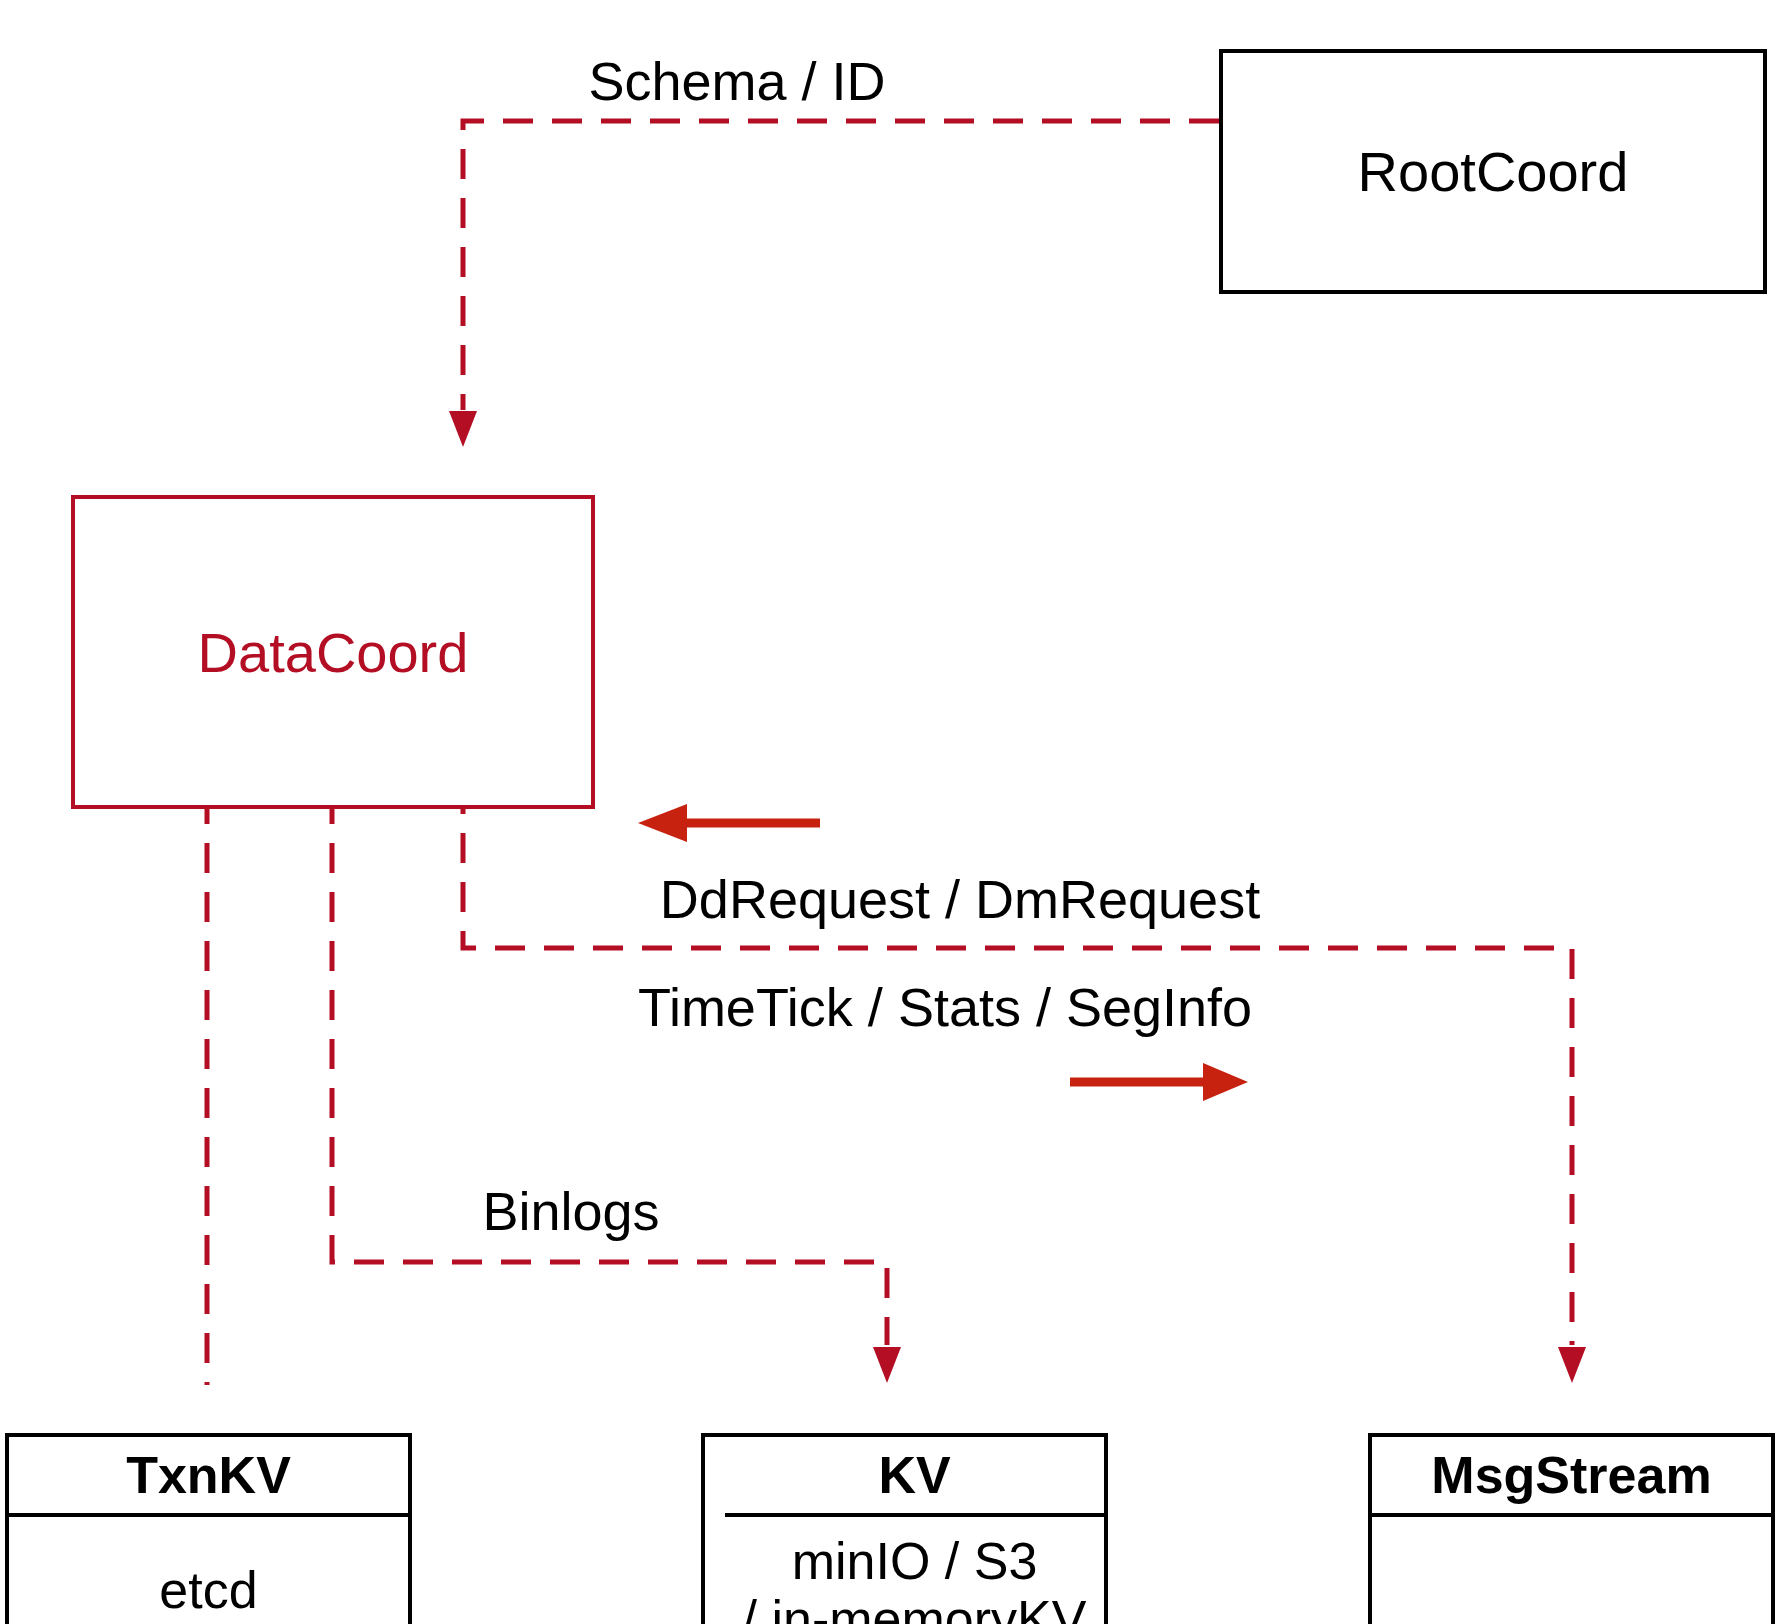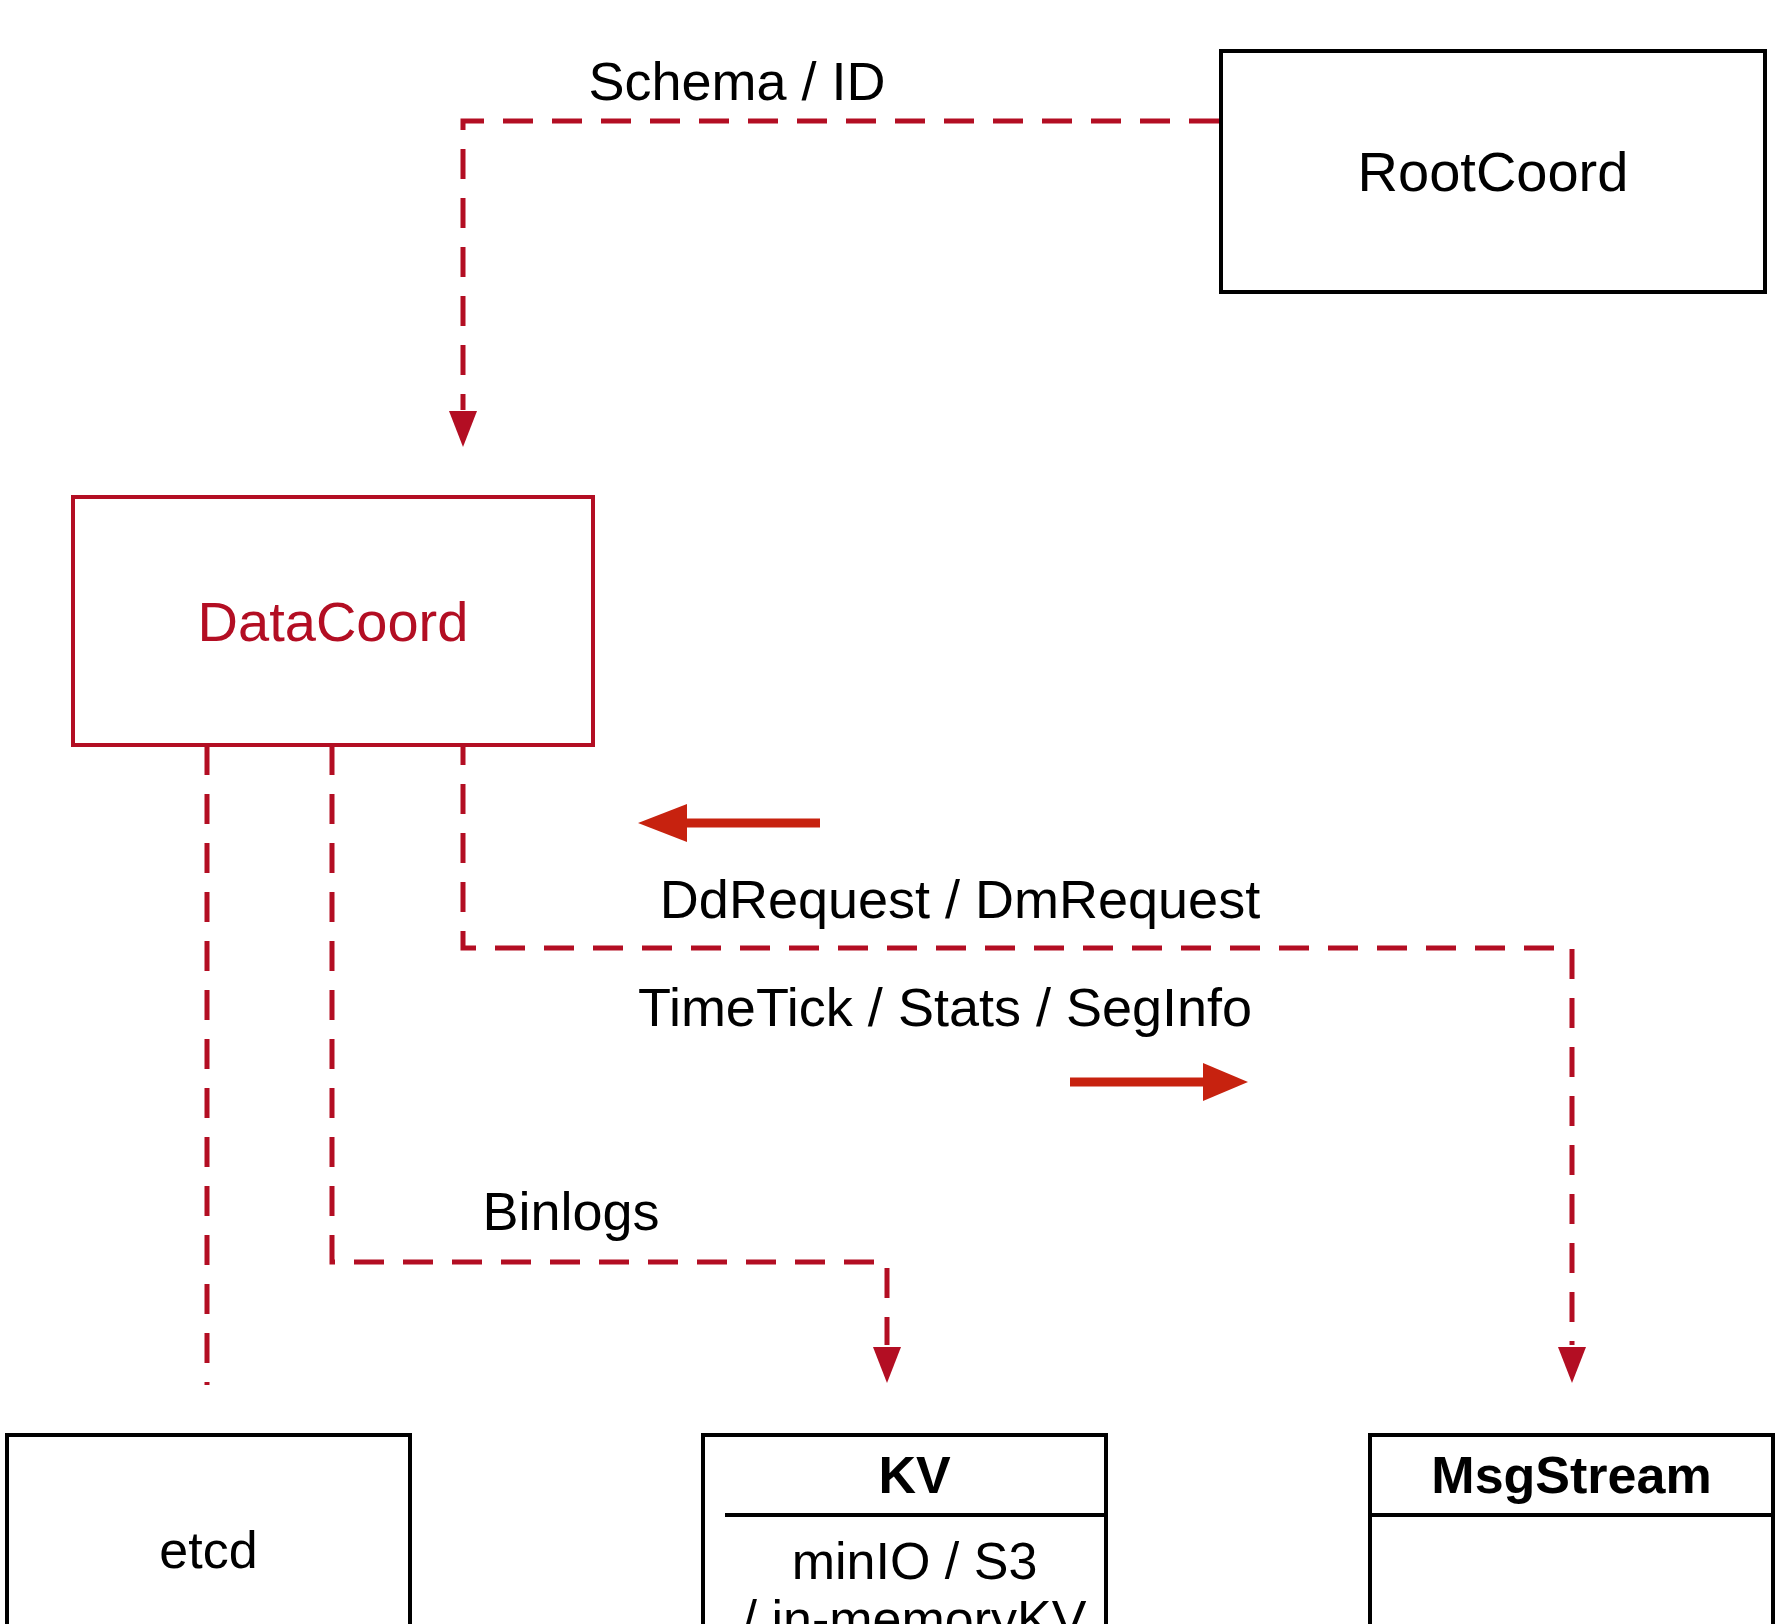--- a/index.html
+++ b/index.html
@@ -19,21 +19,21 @@
   }
   #wires{position:absolute;left:0;top:0;width:1781px;height:1624px;}
   .dashed{stroke:var(--connector);stroke-width:5;fill:none;stroke-dasharray:30 19;}
   .dash-head{fill:var(--connector);stroke:none;}
   .solid-arrow-line{stroke:var(--arrow);stroke-width:9;fill:none;}
   .solid-arrow-head{fill:var(--arrow);stroke:none;}
 
   .node{position:absolute;background:var(--background);box-sizing:border-box;margin-top:46px;}
   .simple-node{display:flex;align-items:center;justify-content:center;font-size:56px;}
   #rootcoord{left:1219px;top:3px;width:548px;height:245px;border:4px solid var(--border);}
-  #datacoord{left:71px;top:449px;width:524px;height:252px;border:4px solid var(--connector);color:var(--connector);}
+  #datacoord{left:71px;top:449px;width:524px;height:314px;border:4px solid var(--connector);color:var(--connector);}
 
   .table-node{top:1387px;width:407px;height:234px;border:4px solid var(--border);display:flex;flex-direction:column;}
   #txnkv{left:5px;}
   #kv{left:701px;padding-left:20px;}
   #msgstream{left:1368px;gap:28px;}
   .table-hdr{height:76px;border-bottom:4px solid var(--border);display:flex;align-items:center;justify-content:center;font-weight:bold;font-size:52px;}
   .table-bdy{flex:1;display:flex;flex-direction:column;align-items:center;justify-content:center;font-size:52px;line-height:1.12;}
 
   .edge-label{position:absolute;transform:translateX(-50%);font-size:54px;white-space:nowrap;color:var(--text);}
   #schema-id-label{left:737px;top:50px;}
@@ -67,20 +67,21 @@
 
 <div class="node simple-node" id="rootcoord">
   <span>RootCoord</span>
 </div>
 
 <div class="node simple-node" id="datacoord">
   <span>DataCoord</span>
 </div>
 
 <div class="node table-node" id="txnkv">
+  <div class="table-hdr">TxnKV</div>
   <div class="table-bdy">
     <div>etcd</div>
   </div>
 </div>
 
 <div class="node table-node" id="kv">
   <div class="table-hdr">KV</div>
   <div class="table-bdy">
     <div>minIO / S3</div>
     <div>/ in-memoryKV</div>

